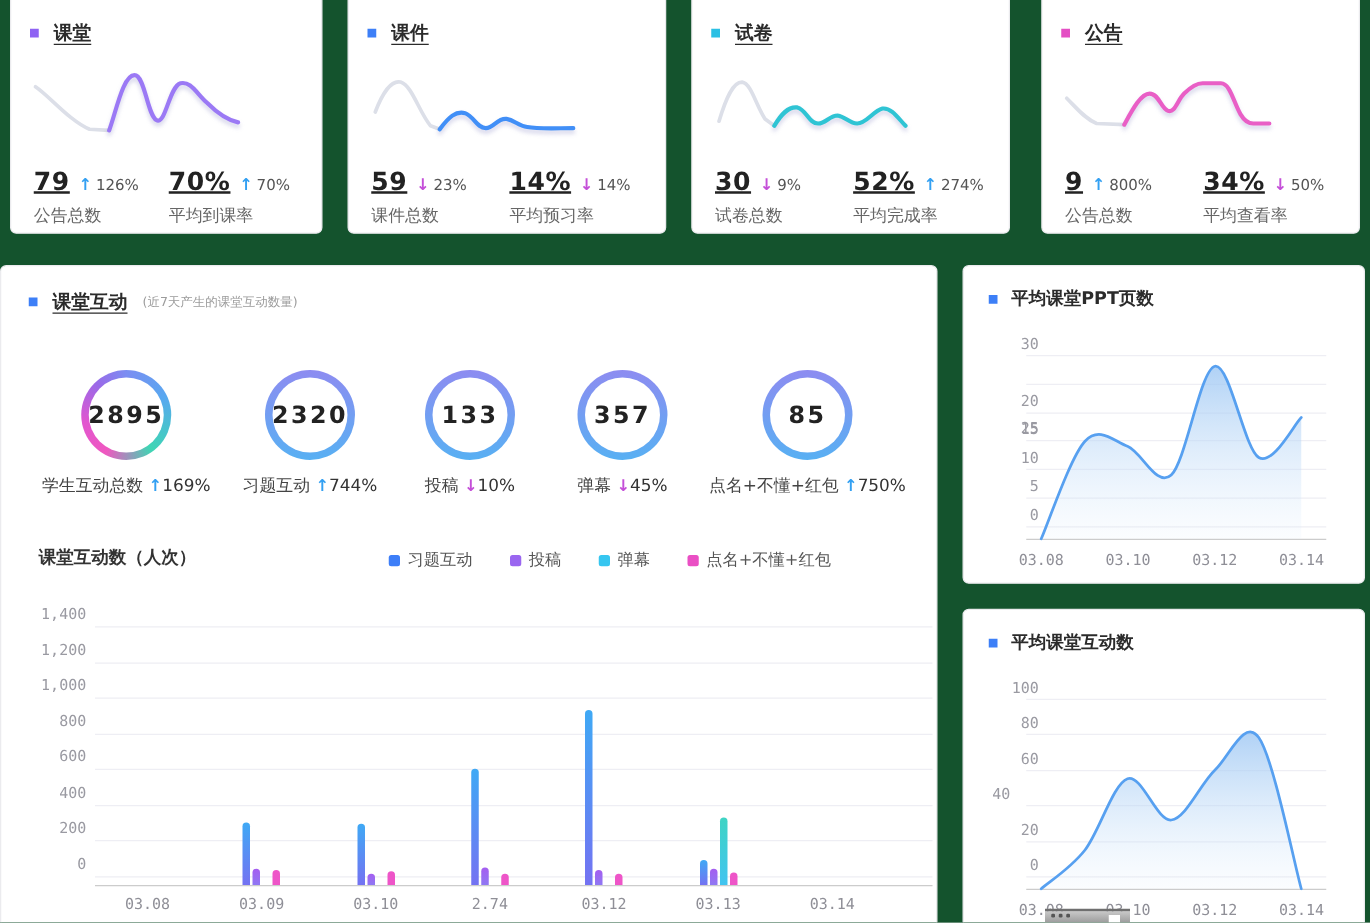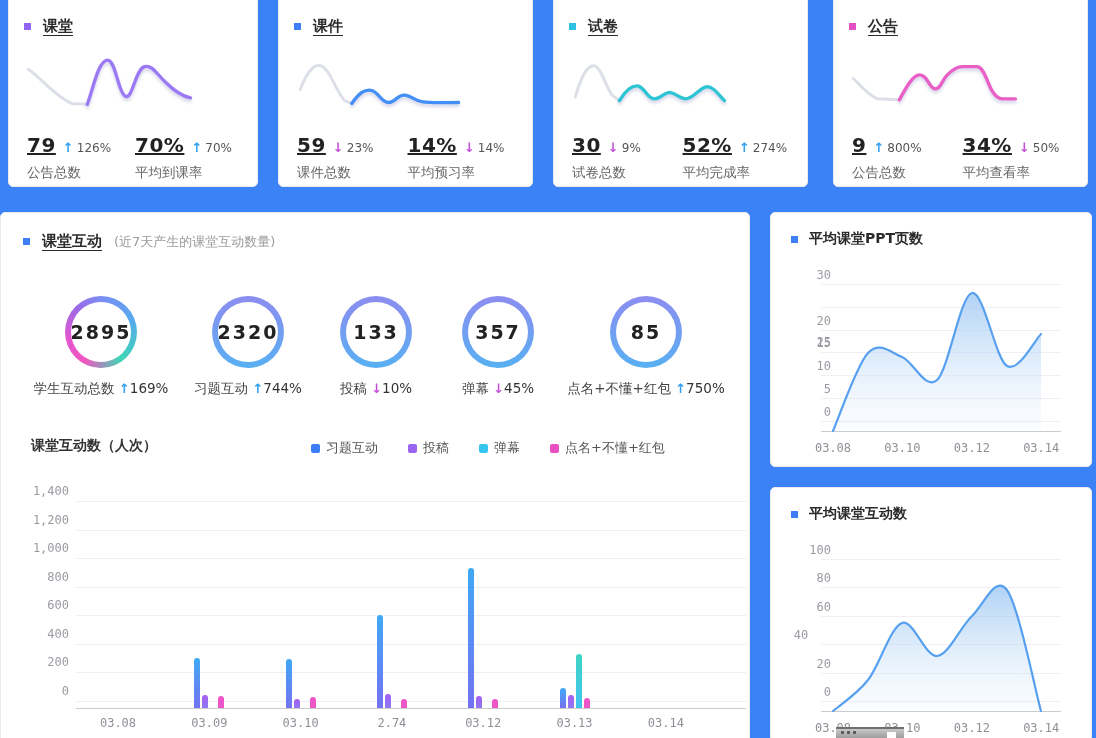--- a/index.html
+++ b/index.html
@@ -1,17 +1,17 @@
 <!DOCTYPE html>
 <html style="--up: #33a0f2; --down: #c44fd8;"><head>
 <meta charset="utf-8">
 <style>
   html,body{margin:0;padding:0;}
   body{font-family:"DejaVu Sans","Liberation Sans",sans-serif;background:#f0f0f1;}
-  #screen{position:relative;width:1096px;height:738px;overflow:hidden;background:#3b82f6;}
+  #screen{position:relative;width:1096px;height:738px;overflow:hidden;background:#14532d;}
   .panel{position:absolute;background:#fff;border:1px solid #ebebee;border-radius:5px;box-sizing:border-box;}
   
   .stat-card{top:-10px;height:197px;}
   .card-head{display:flex;align-items:center;gap:12px;padding:26px 0 0 15px;}
   .bullet{width:7px;height:7px;display:inline-block;flex:0 0 auto;}
   .card-title{font-size:15px;font-weight:bold;color:#2b2b2b;text-decoration:underline;text-underline-offset:4px;cursor:pointer;}
   .spark{position:absolute;left:12px;top:58px;}
   .spark path{fill:none;stroke-linecap:round;stroke-linejoin:round;}
   .spark .seg-gray{stroke:#dcdfe8;stroke-width:3.2;}
   .spark .seg-color{stroke-width:3.6;filter:drop-shadow(0 3px 2px rgba(100,100,180,.28));}
@@ -19,21 +19,21 @@
   .stat-col{width:50%;}
   .stat-val-line{font-size:12px;color:#555;display:flex;align-items:baseline;gap:3px;}
   .stat-value{font-size:20px;font-weight:bold;color:#222;margin-right:4px;letter-spacing:.5px;text-decoration:underline;}
   .stat-label{font-size:13.5px;color:#666;margin-top:7px;}
   .trend{font-weight:bold;font-size:13px;}
   .trend.up{color:var(--up,#33a0f2);}
   .trend.down{color:var(--down,#c44fd8);}
   
   .sec-head{display:flex;align-items:center;gap:12px;}
   .sec-title{font-size:15px;font-weight:bold;color:#2b2b2b;text-decoration:underline;text-underline-offset:4px;cursor:pointer;}
-  .sec-sub{font-size:13px;color:#9b9b9b;}
+  .sec-sub{font-size:10px;color:#9b9b9b;}
   
   .circle-stat{position:absolute;text-align:center;}
   .ring{position:relative;width:72px;height:72px;border-radius:50%;margin:0 auto;display:flex;align-items:center;justify-content:center;}
   .ring::after{content:"";position:absolute;inset:6px;background:#fff;border-radius:50%;}
   .ring-blue{background:linear-gradient(180deg,#8d8cf1,#58b0f3);}
   .ring-rainbow{background:conic-gradient(from 0deg,#7b8df2 0%,#58a8f0 18%,#3ed6b4 40%,#ef58c0 58%,#e256cf 72%,#9a6ae8 88%,#7b8df2 100%);}
   .ring-num{position:relative;z-index:2;font-size:19px;font-weight:bold;color:#222;letter-spacing:2px;}
   .circle-label{margin-top:12px;font-size:13.5px;color:#444;}
   
   .chart-title{position:absolute;left:30px;top:224px;font-size:14px;font-weight:bold;color:#333;}

